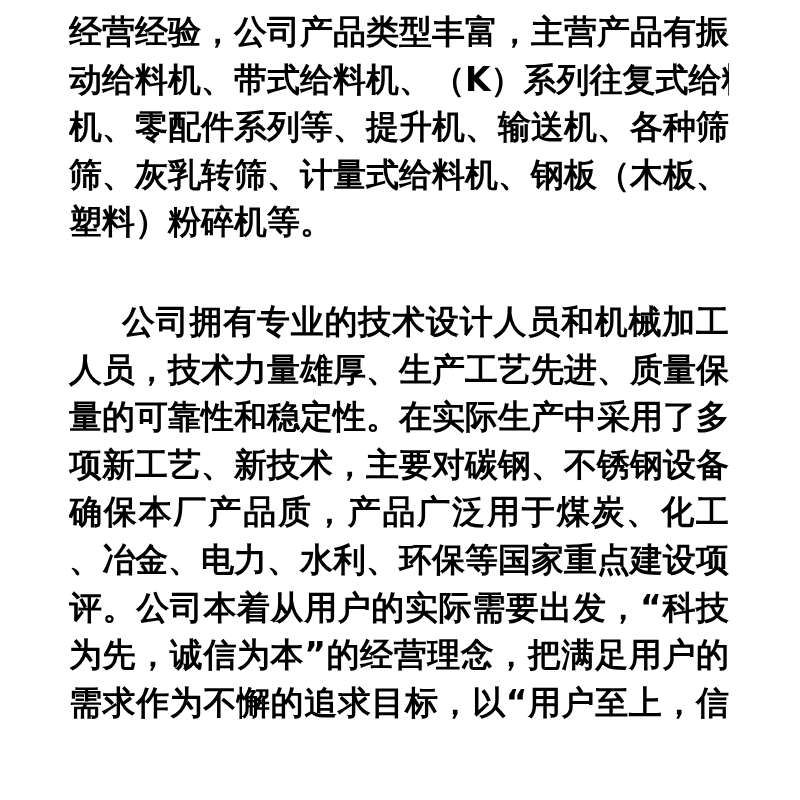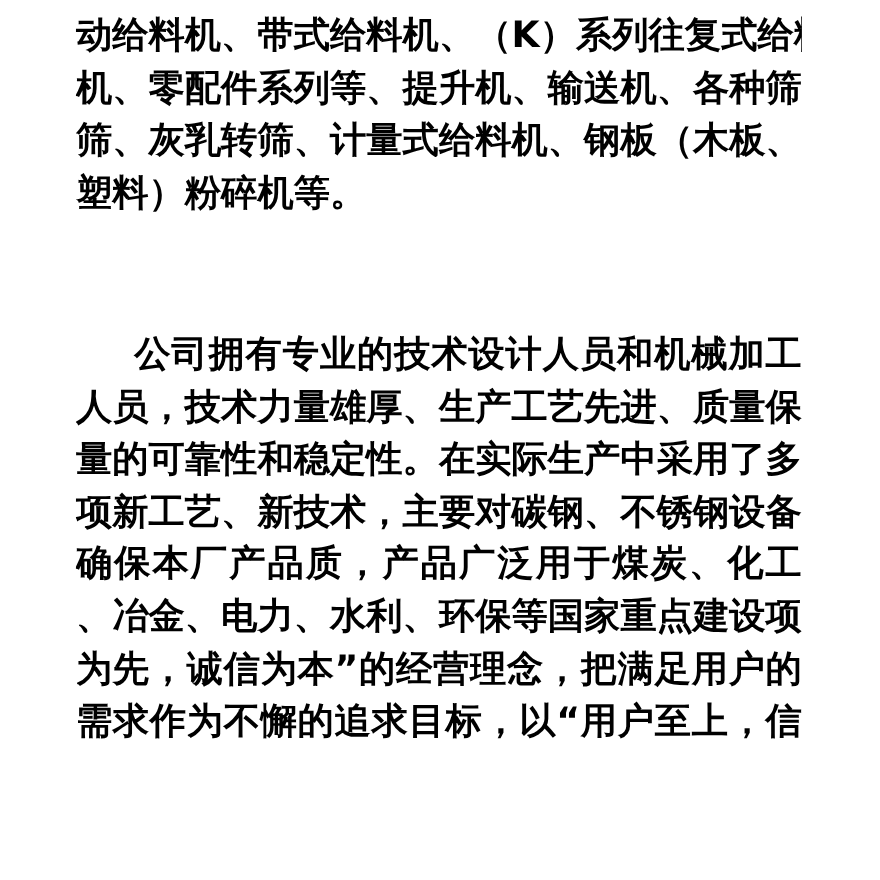--- a/index.html
+++ b/index.html
@@ -44,30 +44,32 @@
   .line.indent {
     text-indent: 53px;
   }
 </style>
 </head>
 <body>
 
 <div class="page">
 
   <div class="para para-1">
+    <div class="line">经营经验，公司产品类型丰富，主营产品有振</div>
     <div class="line">动给料机、带式给料机、（K）系列往复式给料</div>
     <div class="line">机、零配件系列等、提升机、输送机、各种筛</div>
     <div class="line">筛、灰乳转筛、计量式给料机、钢板（木板、</div>
     <div class="line para-end">塑料）粉碎机等。</div>
   </div>
 
   <div class="para para-2">
     <div class="line indent">公司拥有专业的技术设计人员和机械加工</div>
     <div class="line">人员，技术力量雄厚、生产工艺先进、质量保</div>
     <div class="line">量的可靠性和稳定性。在实际生产中采用了多</div>
     <div class="line">项新工艺、新技术，主要对碳钢、不锈钢设备</div>
     <div class="line">确保本厂产品质，产品广泛用于煤炭、化工</div>
     <div class="line">、冶金、电力、水利、环保等国家重点建设项</div>
+    <div class="line">评。公司本着从用户的实际需要出发，“科技</div>
     <div class="line">为先，诚信为本”的经营理念，把满足用户的</div>
     <div class="line">需求作为不懈的追求目标，以“用户至上，信</div>
   </div>
 
 </div>
 
 </body></html>

